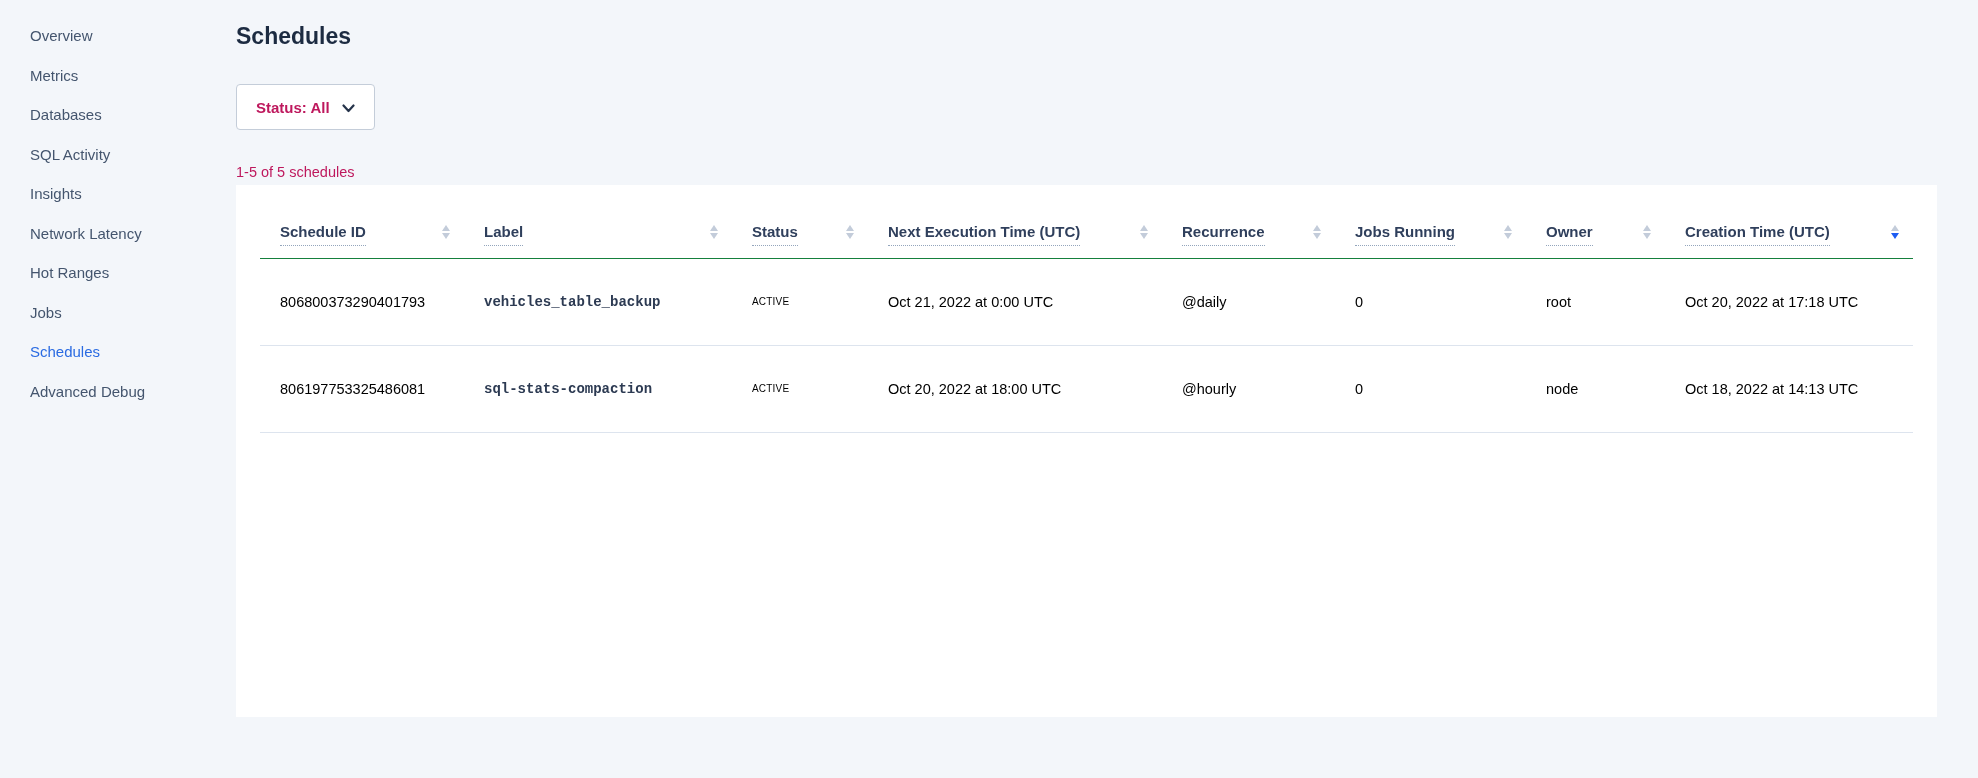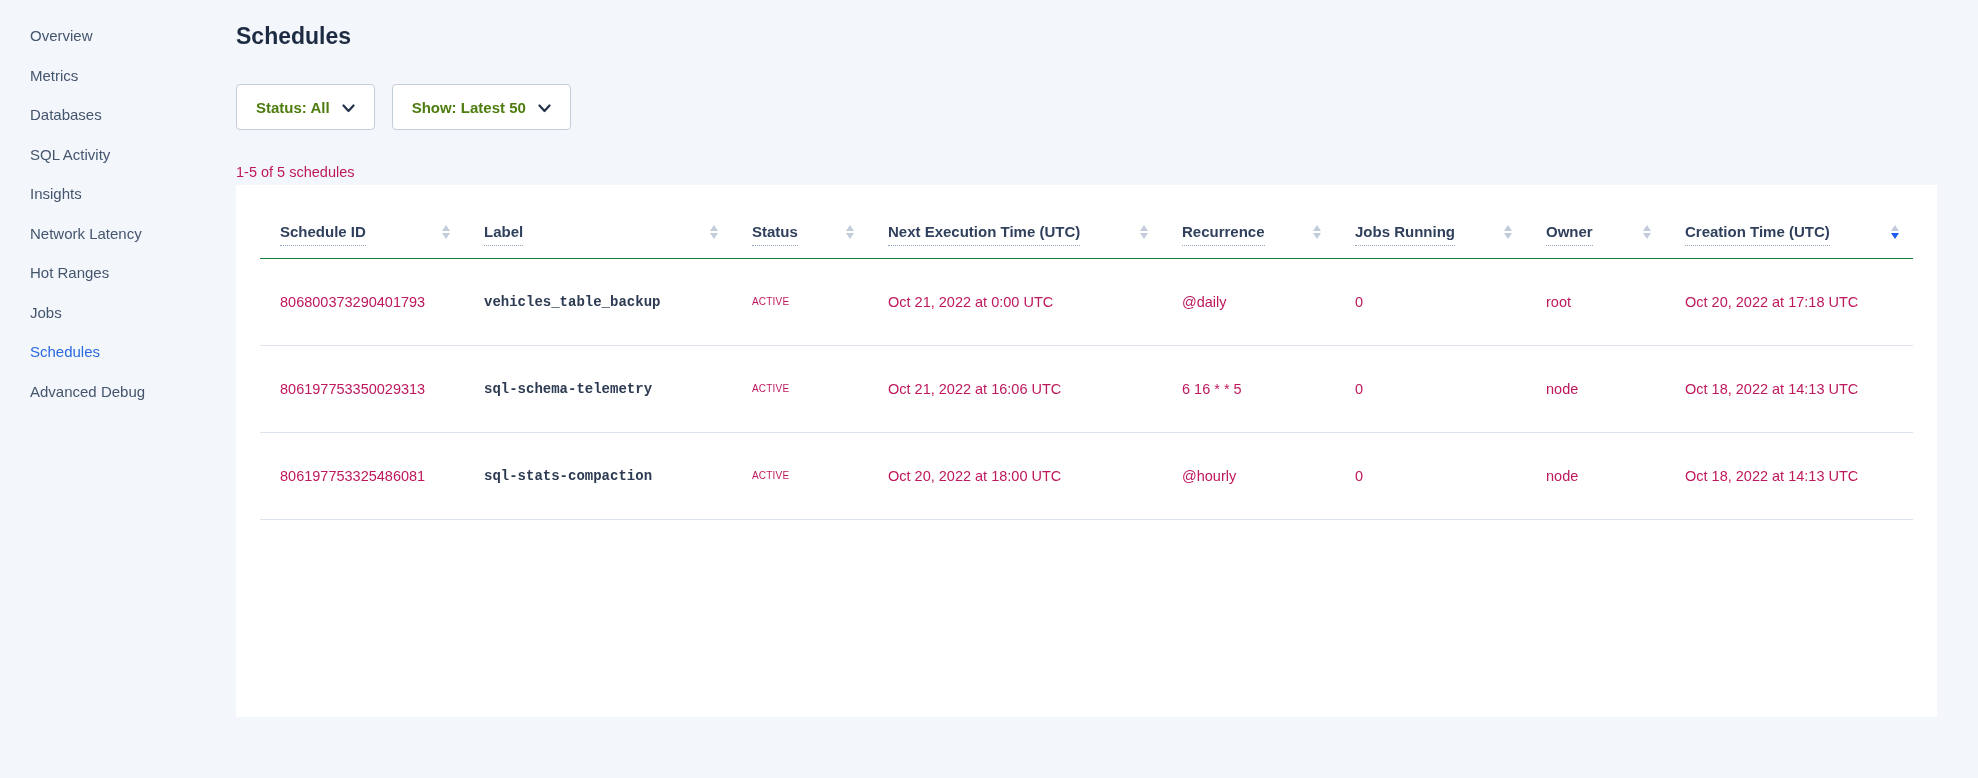--- a/index.html
+++ b/index.html
@@ -53,21 +53,21 @@
     display: inline-flex;
     align-items: center;
     gap: 12px;
     padding: 0 19px;
     background: #ffffff;
     border: 1px solid #c4cdd9;
     border-radius: 4px;
     font-family: inherit;
     font-size: 15px;
     font-weight: 700;
-    color: #4d7c0f;
+    color: #be185d;
     cursor: pointer;
   }
   .chevron { display: inline-block; margin-top: 1px; }
   .results-count {
     margin-top: 33px;
     font-size: 14.5px;
     line-height: 18px;
     color: #be185d;
   }
 
@@ -128,21 +128,21 @@
     border-right: 4.5px solid transparent;
     border-top: 6px solid #c3ccda;
   }
   .tri-down.active { border-top-color: #1d5cf2; }
 
   tbody td {
     height: 87px;
     vertical-align: middle;
     border-bottom: 1px solid #dde4ee;
     font-size: 14.5px;
-    color: #be185d;
+    color: #000000;
   }
   td.mono {
     font-family: "Liberation Mono", "DejaVu Sans Mono", monospace;
     font-weight: 700;
     font-size: 14px;
     color: #2c3a52;
   }
   td.status { font-size: 10px; letter-spacing: 0.2px; }
 </style>
 </head>
@@ -168,28 +168,20 @@
 
   <div class="filters">
     <button class="dropdown-btn">
       <span>Status: All</span>
       <span class="chevron">
         <svg width="13" height="9" viewBox="0 0 13 9">
             <polyline points="1.5,1.5 6.5,7 11.5,1.5" fill="none" stroke="#25334a" stroke-width="2.2" stroke-linecap="round" stroke-linejoin="round"></polyline>
           </svg>
       </span>
     </button>
-    <button class="dropdown-btn">
-      <span>Show: Latest 50</span>
-      <span class="chevron">
-        <svg width="13" height="9" viewBox="0 0 13 9">
-            <polyline points="1.5,1.5 6.5,7 11.5,1.5" fill="none" stroke="#25334a" stroke-width="2.2" stroke-linecap="round" stroke-linejoin="round"></polyline>
-          </svg>
-      </span>
-    </button>
   </div>
 
   <div class="results-count">1-5 of 5 schedules</div>
 
   <div class="card">
     <table>
       <colgroup>
         <col style="width:204px">
           <col style="width:268px">
           <col style="width:136px">
@@ -278,30 +270,20 @@
       <tbody>
         <tr>
           <td>806800373290401793</td>
           <td class="mono">vehicles_table_backup</td>
           <td class="status">ACTIVE</td>
           <td>Oct 21, 2022 at 0:00 UTC</td>
           <td>@daily</td>
           <td>0</td>
           <td>root</td>
           <td>Oct 20, 2022 at 17:18 UTC</td>
-        </tr>
-        <tr>
-          <td>806197753350029313</td>
-          <td class="mono">sql-schema-telemetry</td>
-          <td class="status">ACTIVE</td>
-          <td>Oct 21, 2022 at 16:06 UTC</td>
-          <td>6 16 * * 5</td>
-          <td>0</td>
-          <td>node</td>
-          <td>Oct 18, 2022 at 14:13 UTC</td>
         </tr>
         <tr>
           <td>806197753325486081</td>
           <td class="mono">sql-stats-compaction</td>
           <td class="status">ACTIVE</td>
           <td>Oct 20, 2022 at 18:00 UTC</td>
           <td>@hourly</td>
           <td>0</td>
           <td>node</td>
           <td>Oct 18, 2022 at 14:13 UTC</td>

